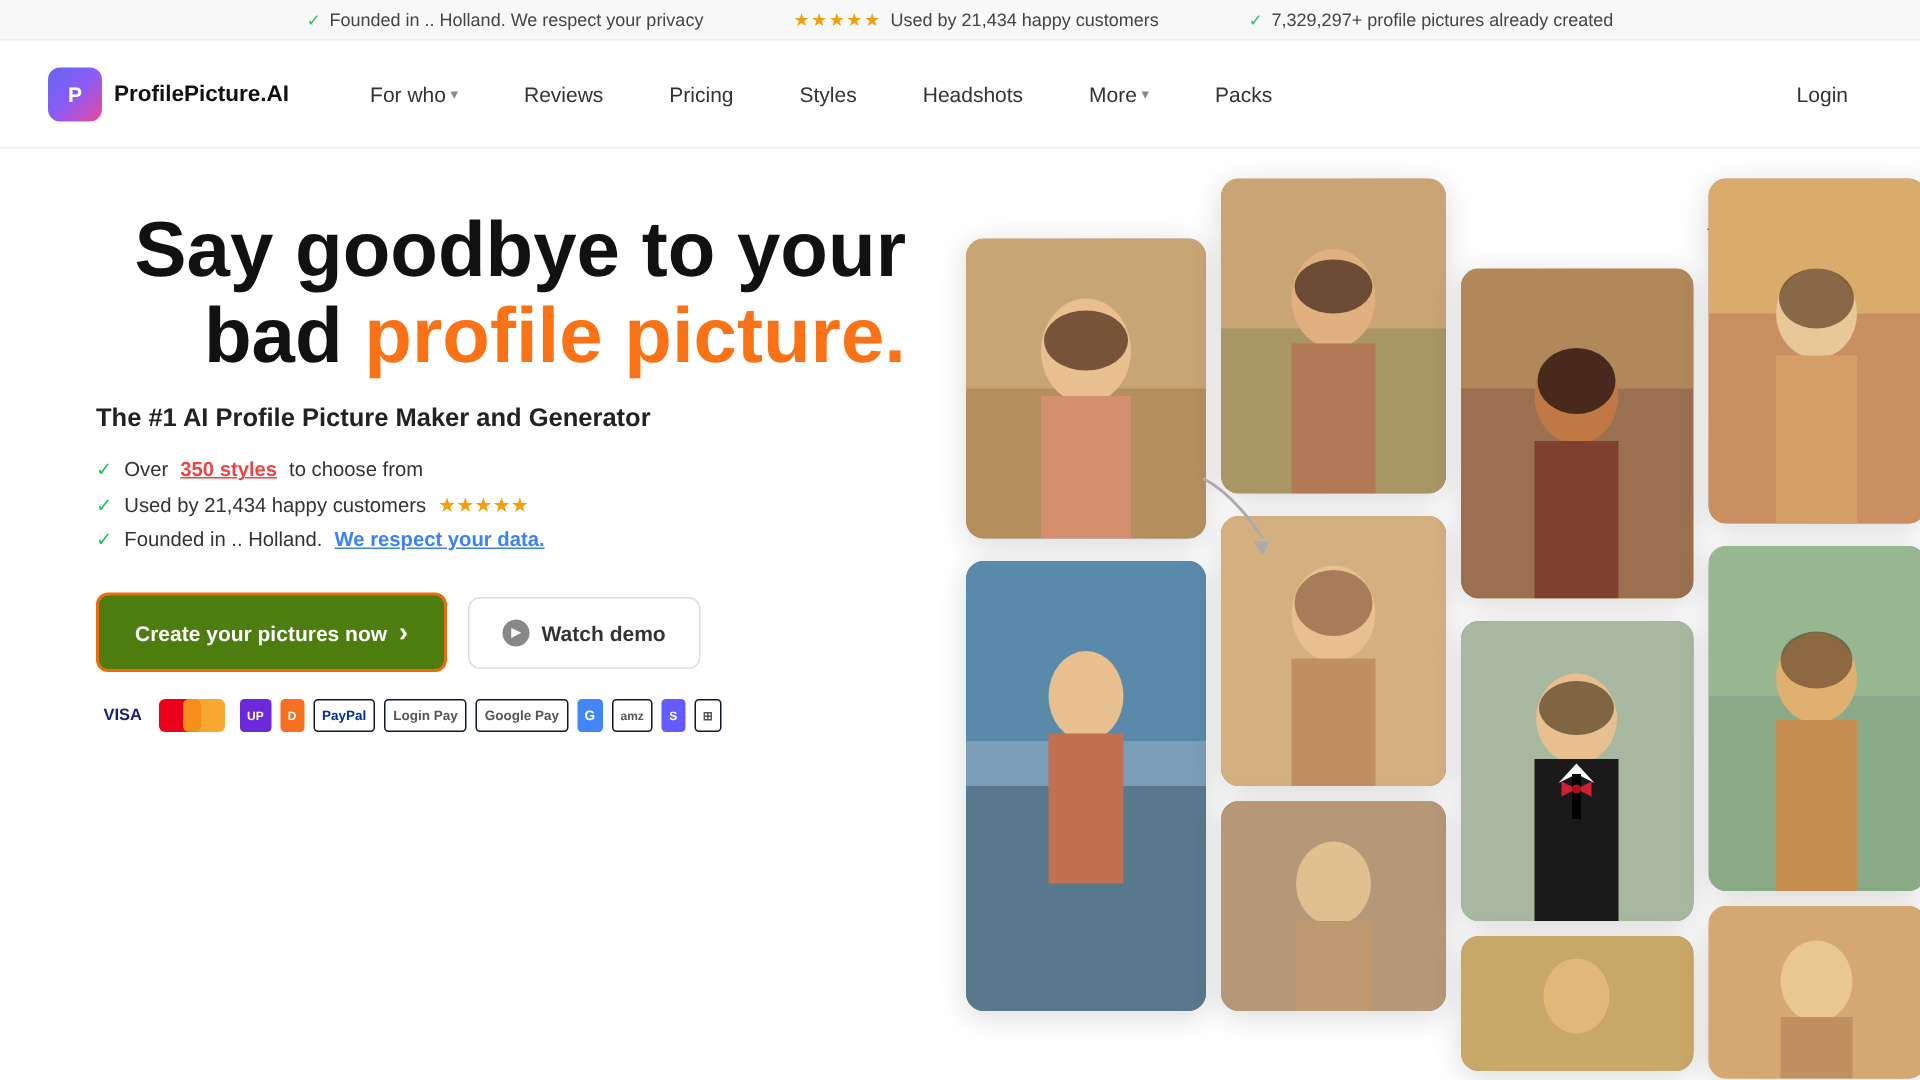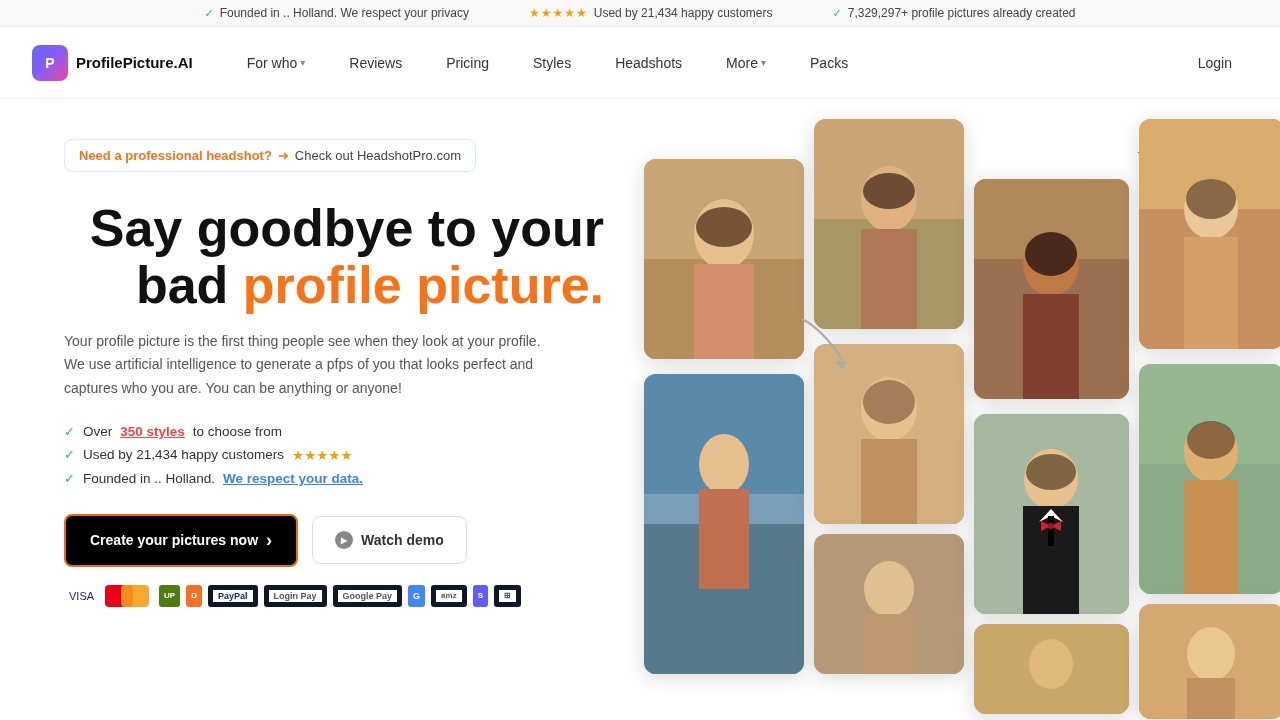--- a/index.html
+++ b/index.html
@@ -166,21 +166,21 @@
       margin-bottom: 18px;
     }
     .create-btn {
       display: flex;
       align-items: center;
       gap: 8px;
       padding: 14px 24px;
       font-size: 14px;
       font-weight: 700;
       color: #fff;
-      background: #000000;
+      background: #4d7c0f;
       border: 2px solid #ea6c0a;
       border-radius: 8px;
       cursor: pointer;
     }
     .watch-btn {
       display: flex;
       align-items: center;
       gap: 8px;
       padding: 14px 22px;
       font-size: 14px;
@@ -211,25 +211,25 @@
     }
     .pay-icon {
       height: 22px;
       border-radius: 3px;
       padding: 2px 5px;
       font-size: 9px;
       font-weight: 700;
       display: inline-flex;
       align-items: center;
       justify-content: center;
-      border: 5px solid #0f172a;
+      border: 1px solid #0f172a;
       background: #fff;
       color: #555;
     }
-    .pay-visa { color: #1a1f71; font-size: 11px; font-weight: 400; border: none; }
+    .pay-visa { color: #1a1f71; font-size: 11px; font-weight: 700; border: none; }
     .pay-mc { background: #eb001b; color: white; border: none; width: 28px; border-radius: 4px; }
     .pay-mc-o { background: #f79e1b; margin-left: -12px; opacity: 0.9; border: none; width: 28px; border-radius: 4px; }
 
     
     .right-col {
       flex: 1;
       position: relative;
       overflow: visible;
     }
 
@@ -328,33 +328,28 @@
   </div>
   <div class="nav-actions">
     <button class="login-btn">Login</button>
   </div>
 </nav>
 
 <div class="main">
 
   <div class="left-col">
 
-    <div class="headshot-banner">
-      <span class="hs-link">Need a professional headshot?</span>
-      <span class="arrow">➜</span>
-      <span>Check out HeadshotPro.com</span>
-    </div>
 
     <h1 class="hero-heading">
       <span>Say goodbye to your</span><br>
       <span>bad </span><span class="orange">profile picture.</span>
     </h1>
 
-
-    <p class="hero-desc">Your profile picture is the first thing people see when they look at your profile. We use artificial intelligence to generate a pfps of you that looks perfect and captures who you are. You can be anything or anyone!</p>
+    <p class="hero-sub">The #1 AI Profile Picture Maker and Generator</p>
+
 
     <ul class="feature-list">
       <li>
         <span class="check-icon">✓</span>
         <span>Over </span>
           <a href="#">350 styles </a>
           <span>to choose from</span>
       </li>
       <li>
         <span class="check-icon">✓</span>
@@ -378,21 +373,21 @@
         <span>Watch demo</span>
       </button>
     </div>
 
     <div class="payment-icons">
       <span class="pay-icon pay-visa">VISA</span>
       <span style="display:inline-flex;margin-right:4px;">
         <span class="pay-icon pay-mc"></span>
         <span class="pay-icon pay-mc-o"></span>
       </span>
-      <span class="pay-icon" style="background:#4d7c0f;color:white;border:none;font-size:8px;">UP</span>
+      <span class="pay-icon" style="background:#6d28d9;color:white;border:none;font-size:8px;">UP</span>
       <span class="pay-icon" style="background:#f76f20;color:white;border:none;font-size:8px;">D</span>
       <span class="pay-icon" style="color:#003087;font-size:9px;font-weight:800;">PayPal</span>
       <span class="pay-icon" style="font-size:9px;font-weight:700;">Login Pay</span>
       <span class="pay-icon" style="font-size:9px;font-weight:700;">Google Pay</span>
       <span class="pay-icon" style="background:#4285f4;color:white;border:none;">G</span>
       <span class="pay-icon" style="font-size:8px;">amz</span>
       <span class="pay-icon" style="background:#635bff;color:white;border:none;font-size:8px;">S</span>
       <span class="pay-icon" style="font-size:8px;">⊞</span>
     </div>
   </div>

